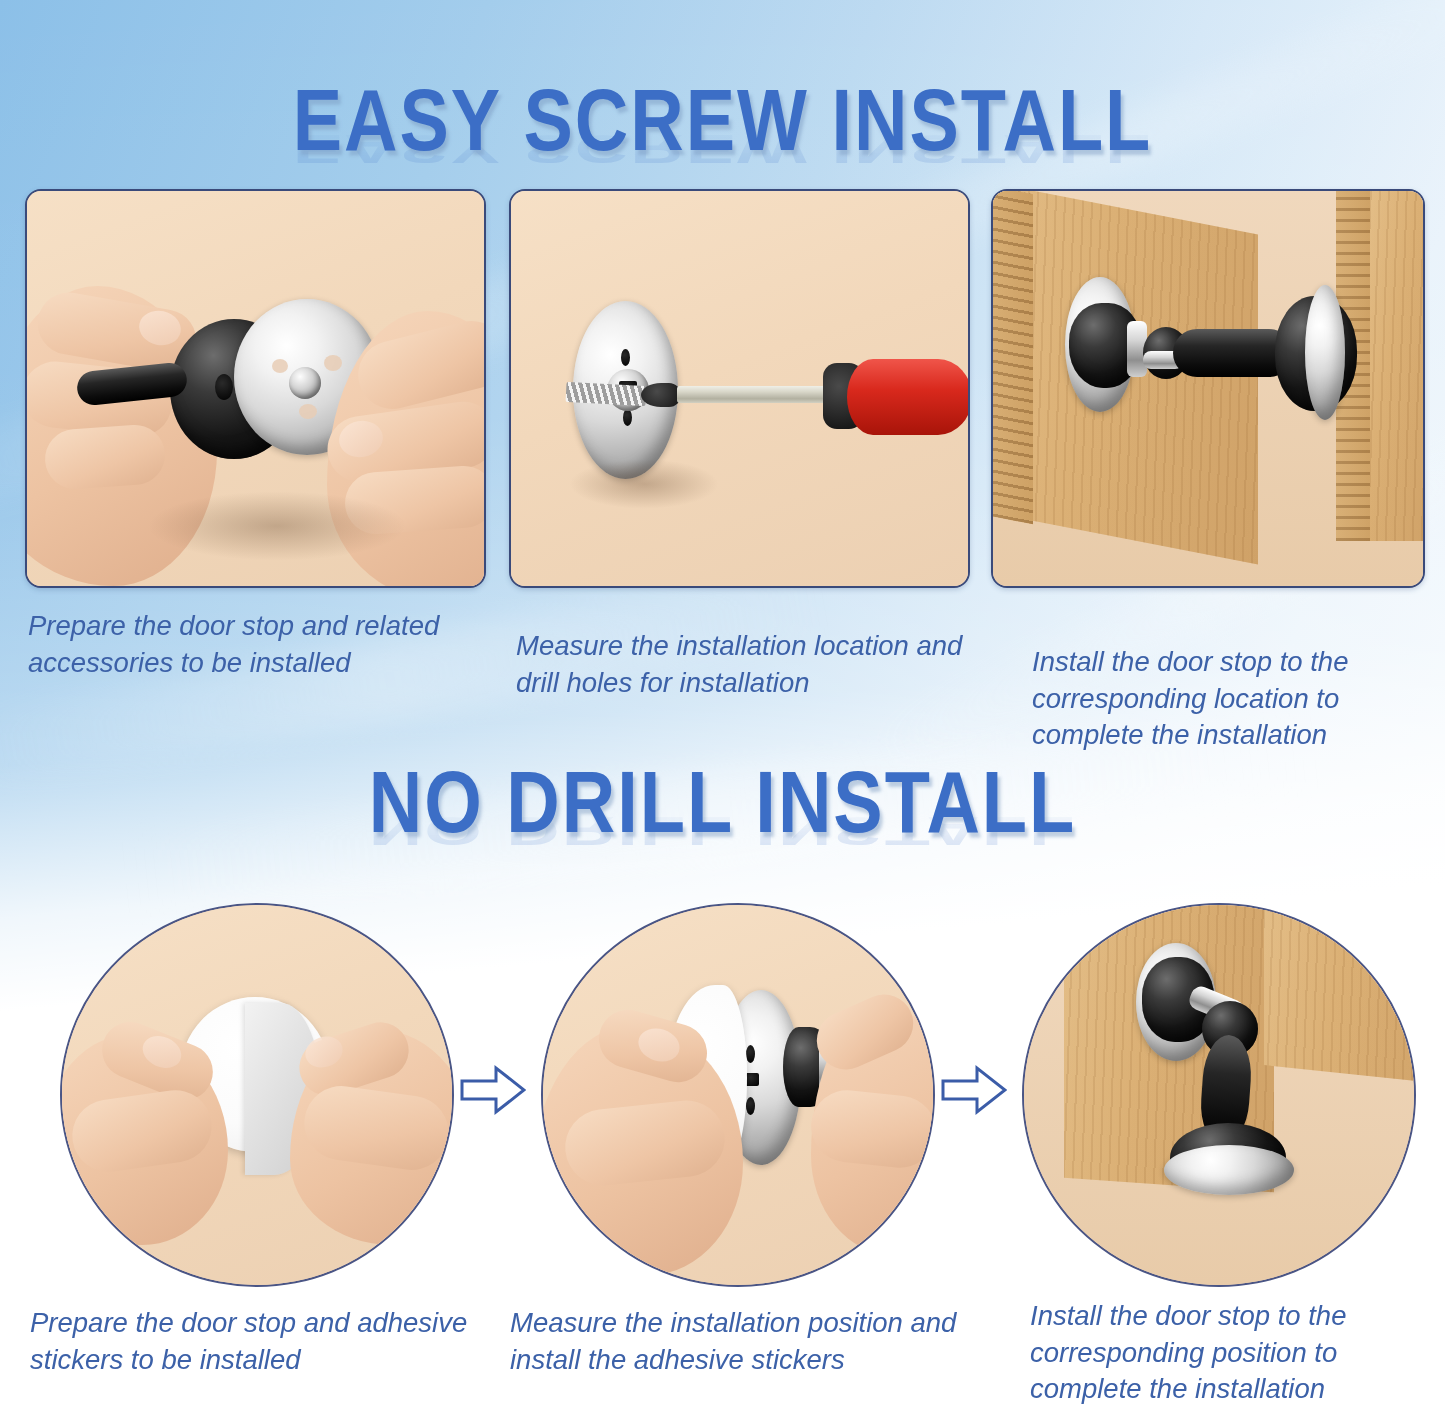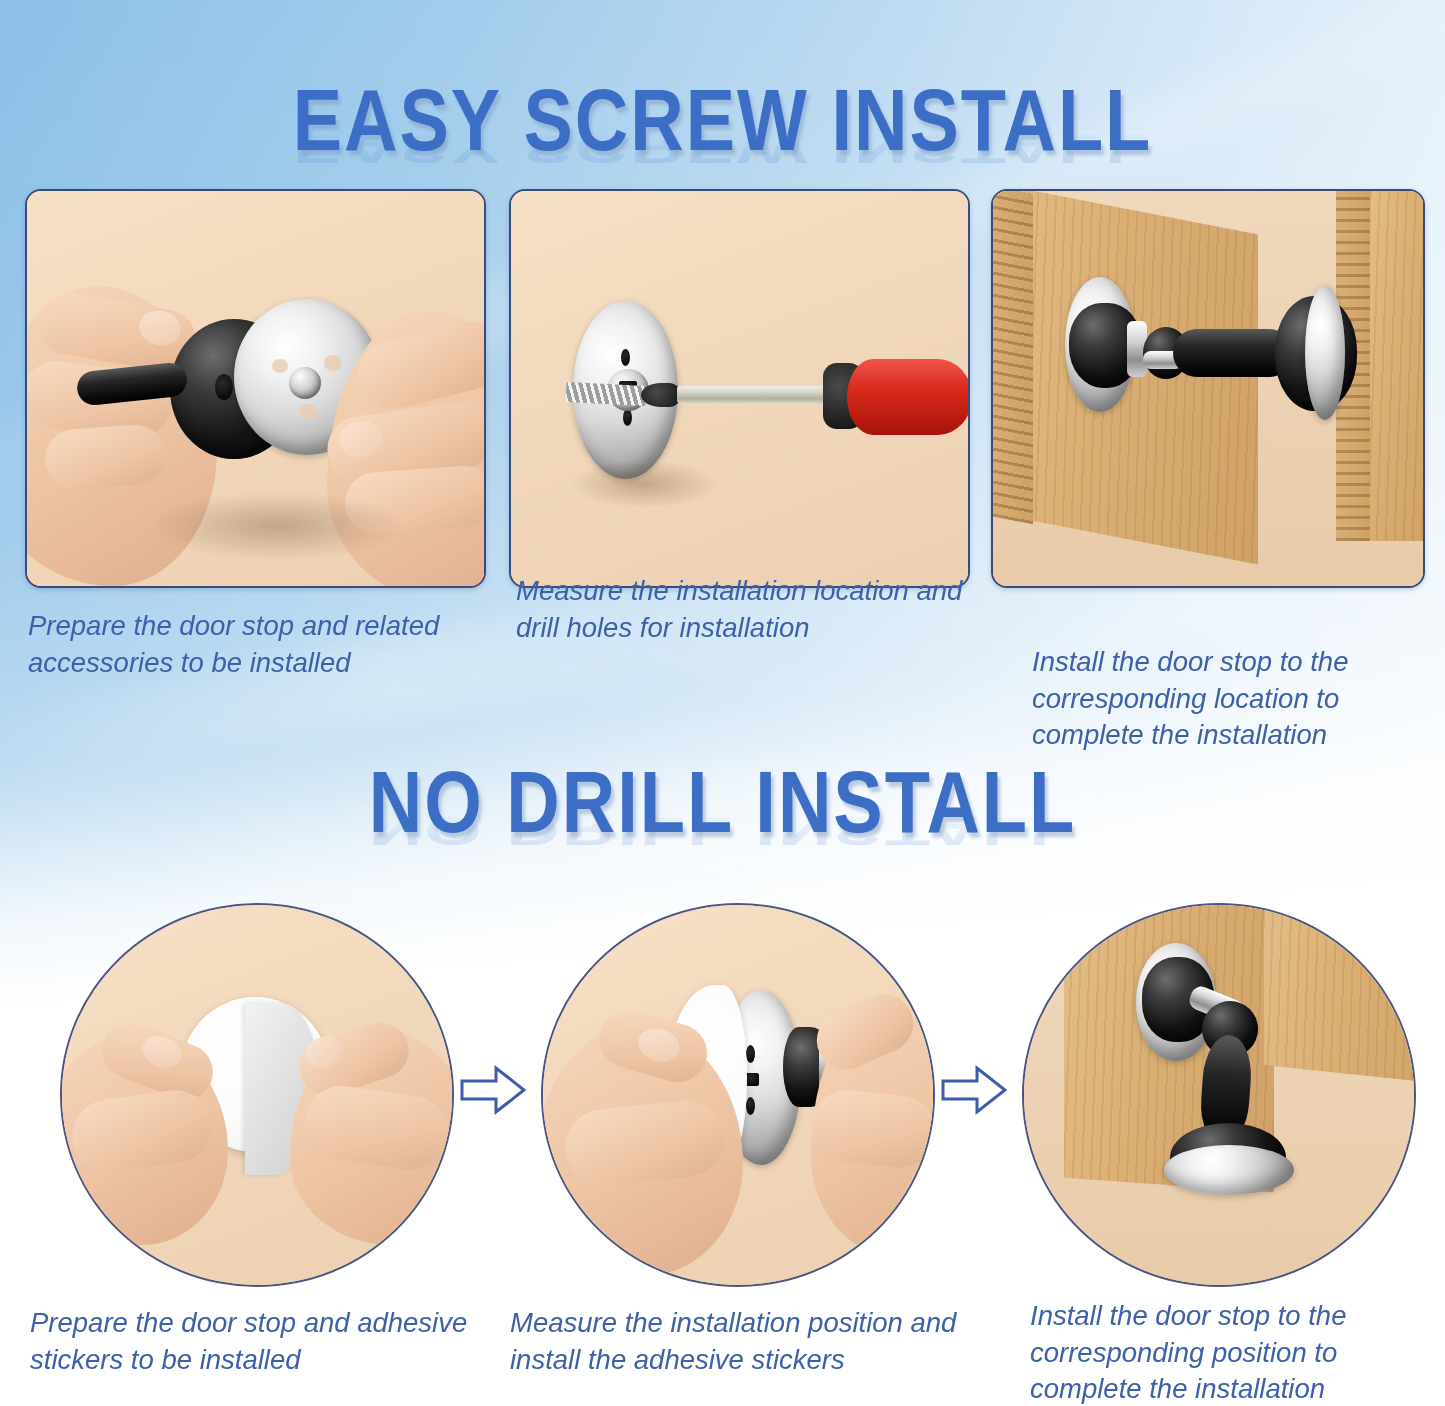--- a/index.html
+++ b/index.html
@@ -107,21 +107,21 @@
   
   .caption {
     position: absolute;
     font-style: italic;
     color: #3c61a8;
     font-size: 27.5px;
     line-height: 1.33;
     font-family: "Liberation Sans", sans-serif;
   }
   #caption-1 { left: 28px;   top: 608px; width: 470px; }
-  #caption-2 { left: 516px;  top: 573px; width: 470px; }
+  #caption-2 { left: 516px;  top: 628px; width: 470px; }
   #caption-3 { left: 1032px; top: 600px; width: 400px; margin-top: 44px; }
   #caption-4 { left: 30px;   top: 1305px; width: 460px; }
   #caption-5 { left: 510px;  top: 1305px; width: 470px; }
   #caption-6 { left: 1030px; top: 1298px; width: 410px; }
 
   
   .arrow-icon {
     position: absolute;
     width: 66px;
     height: 54px;

